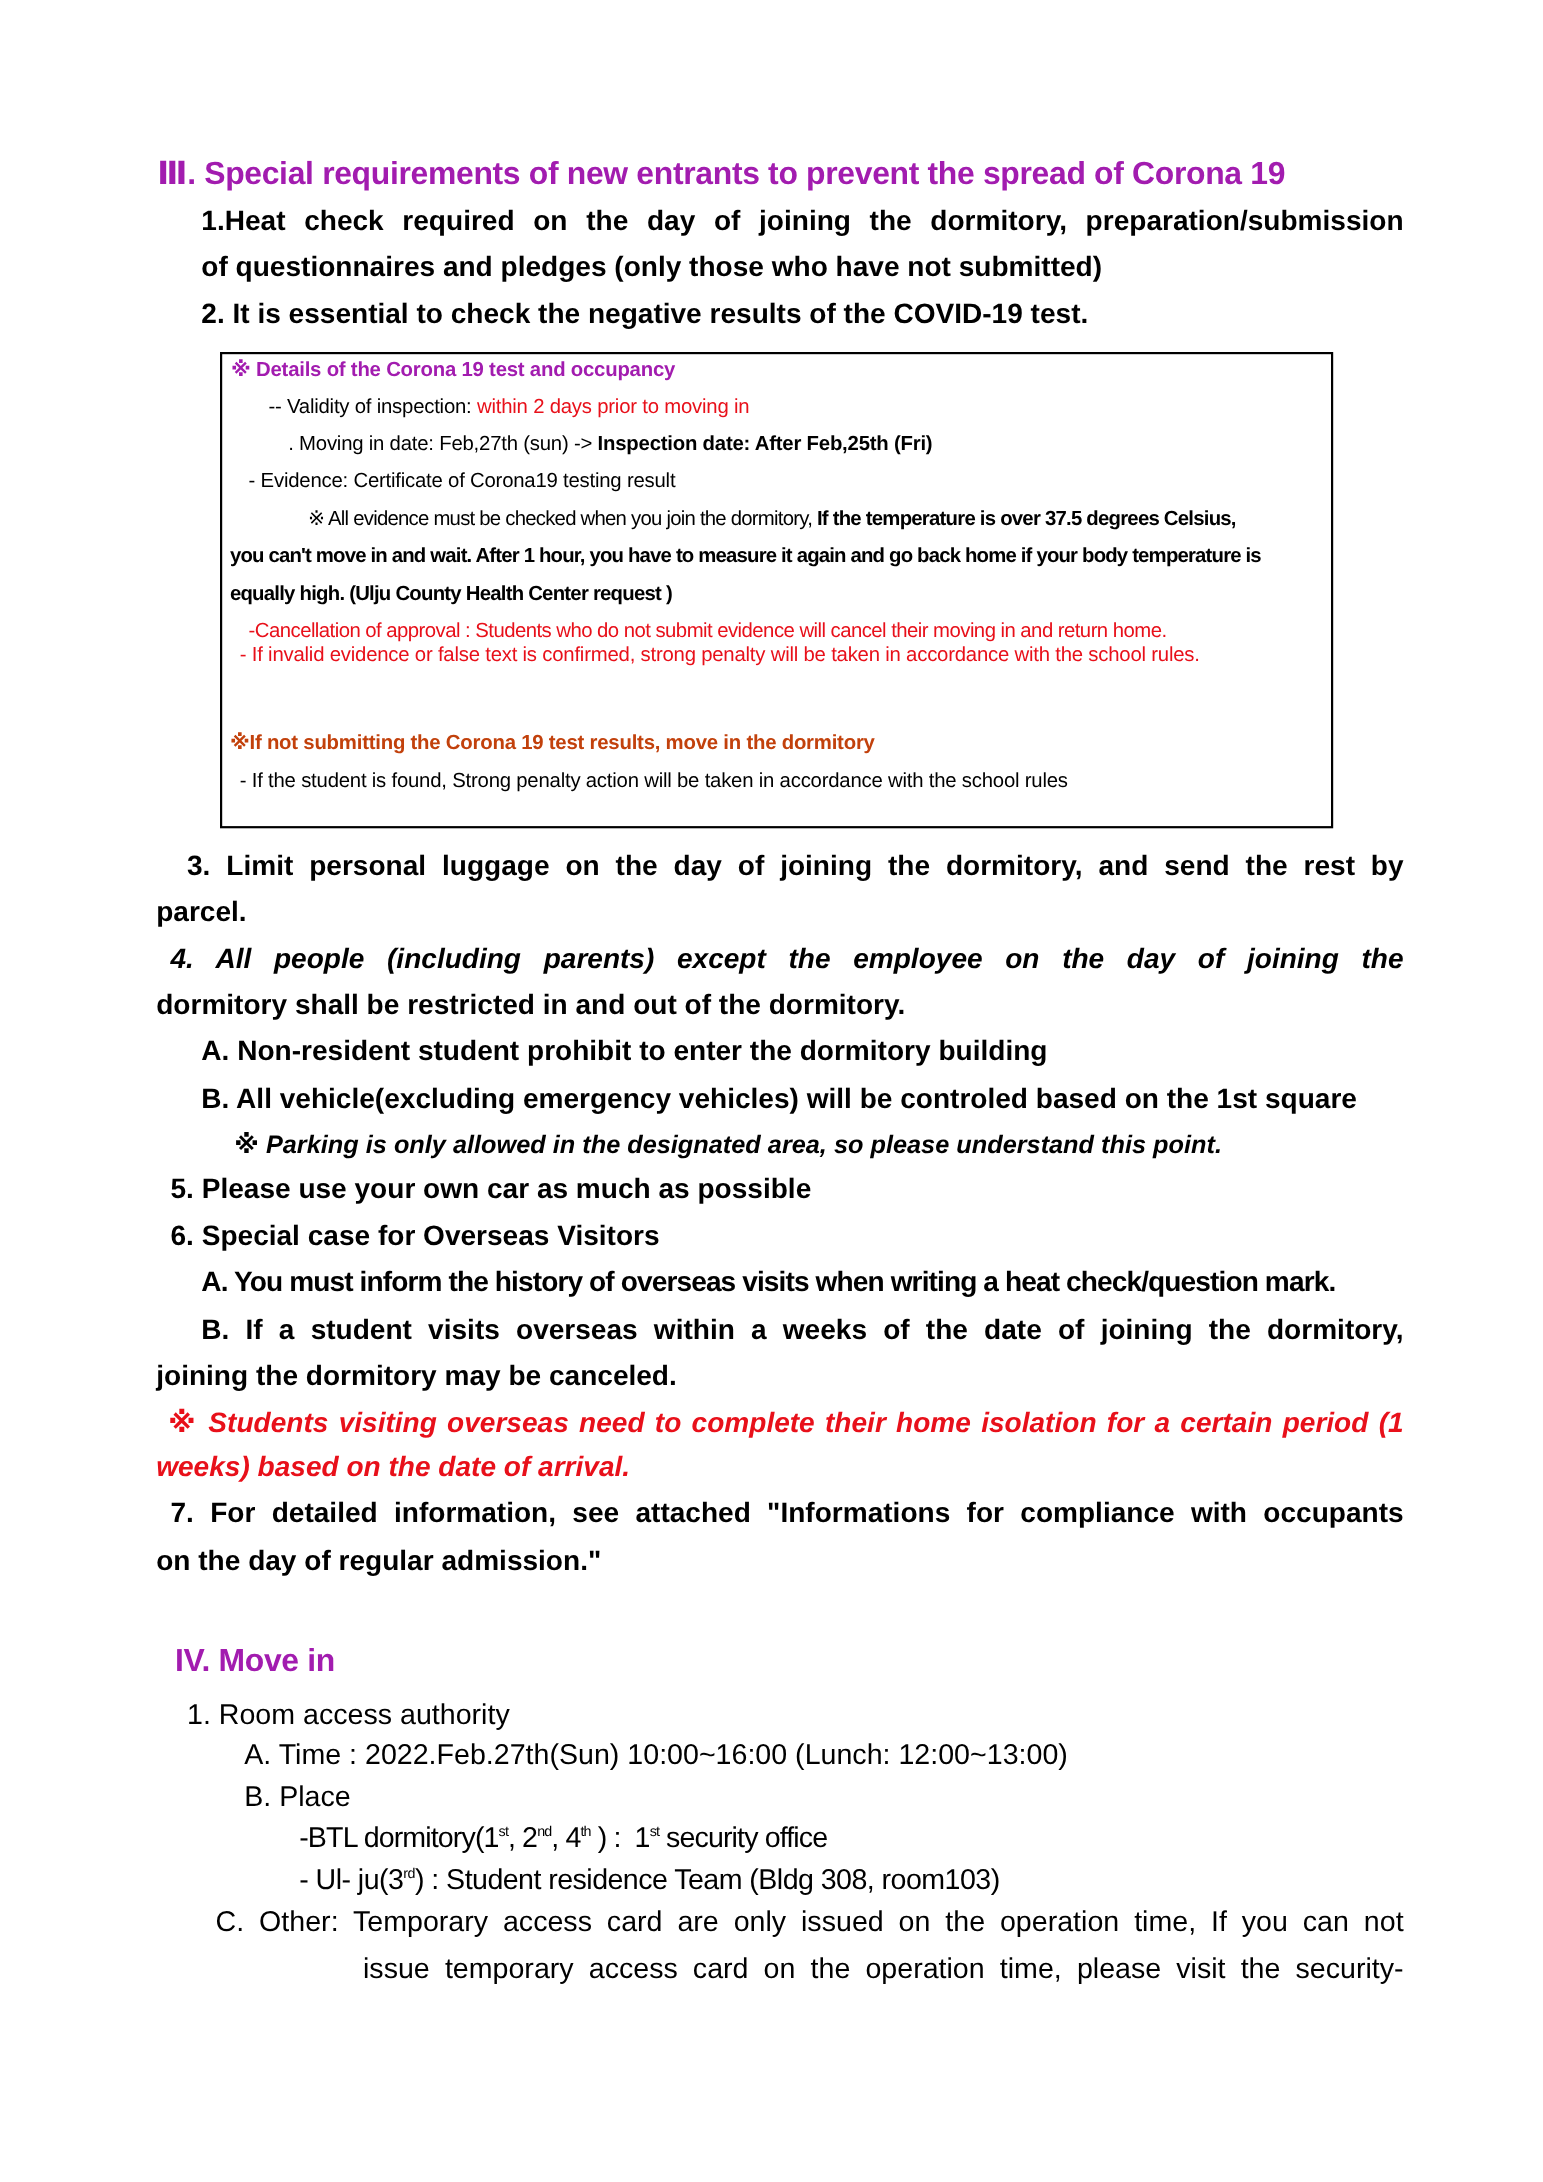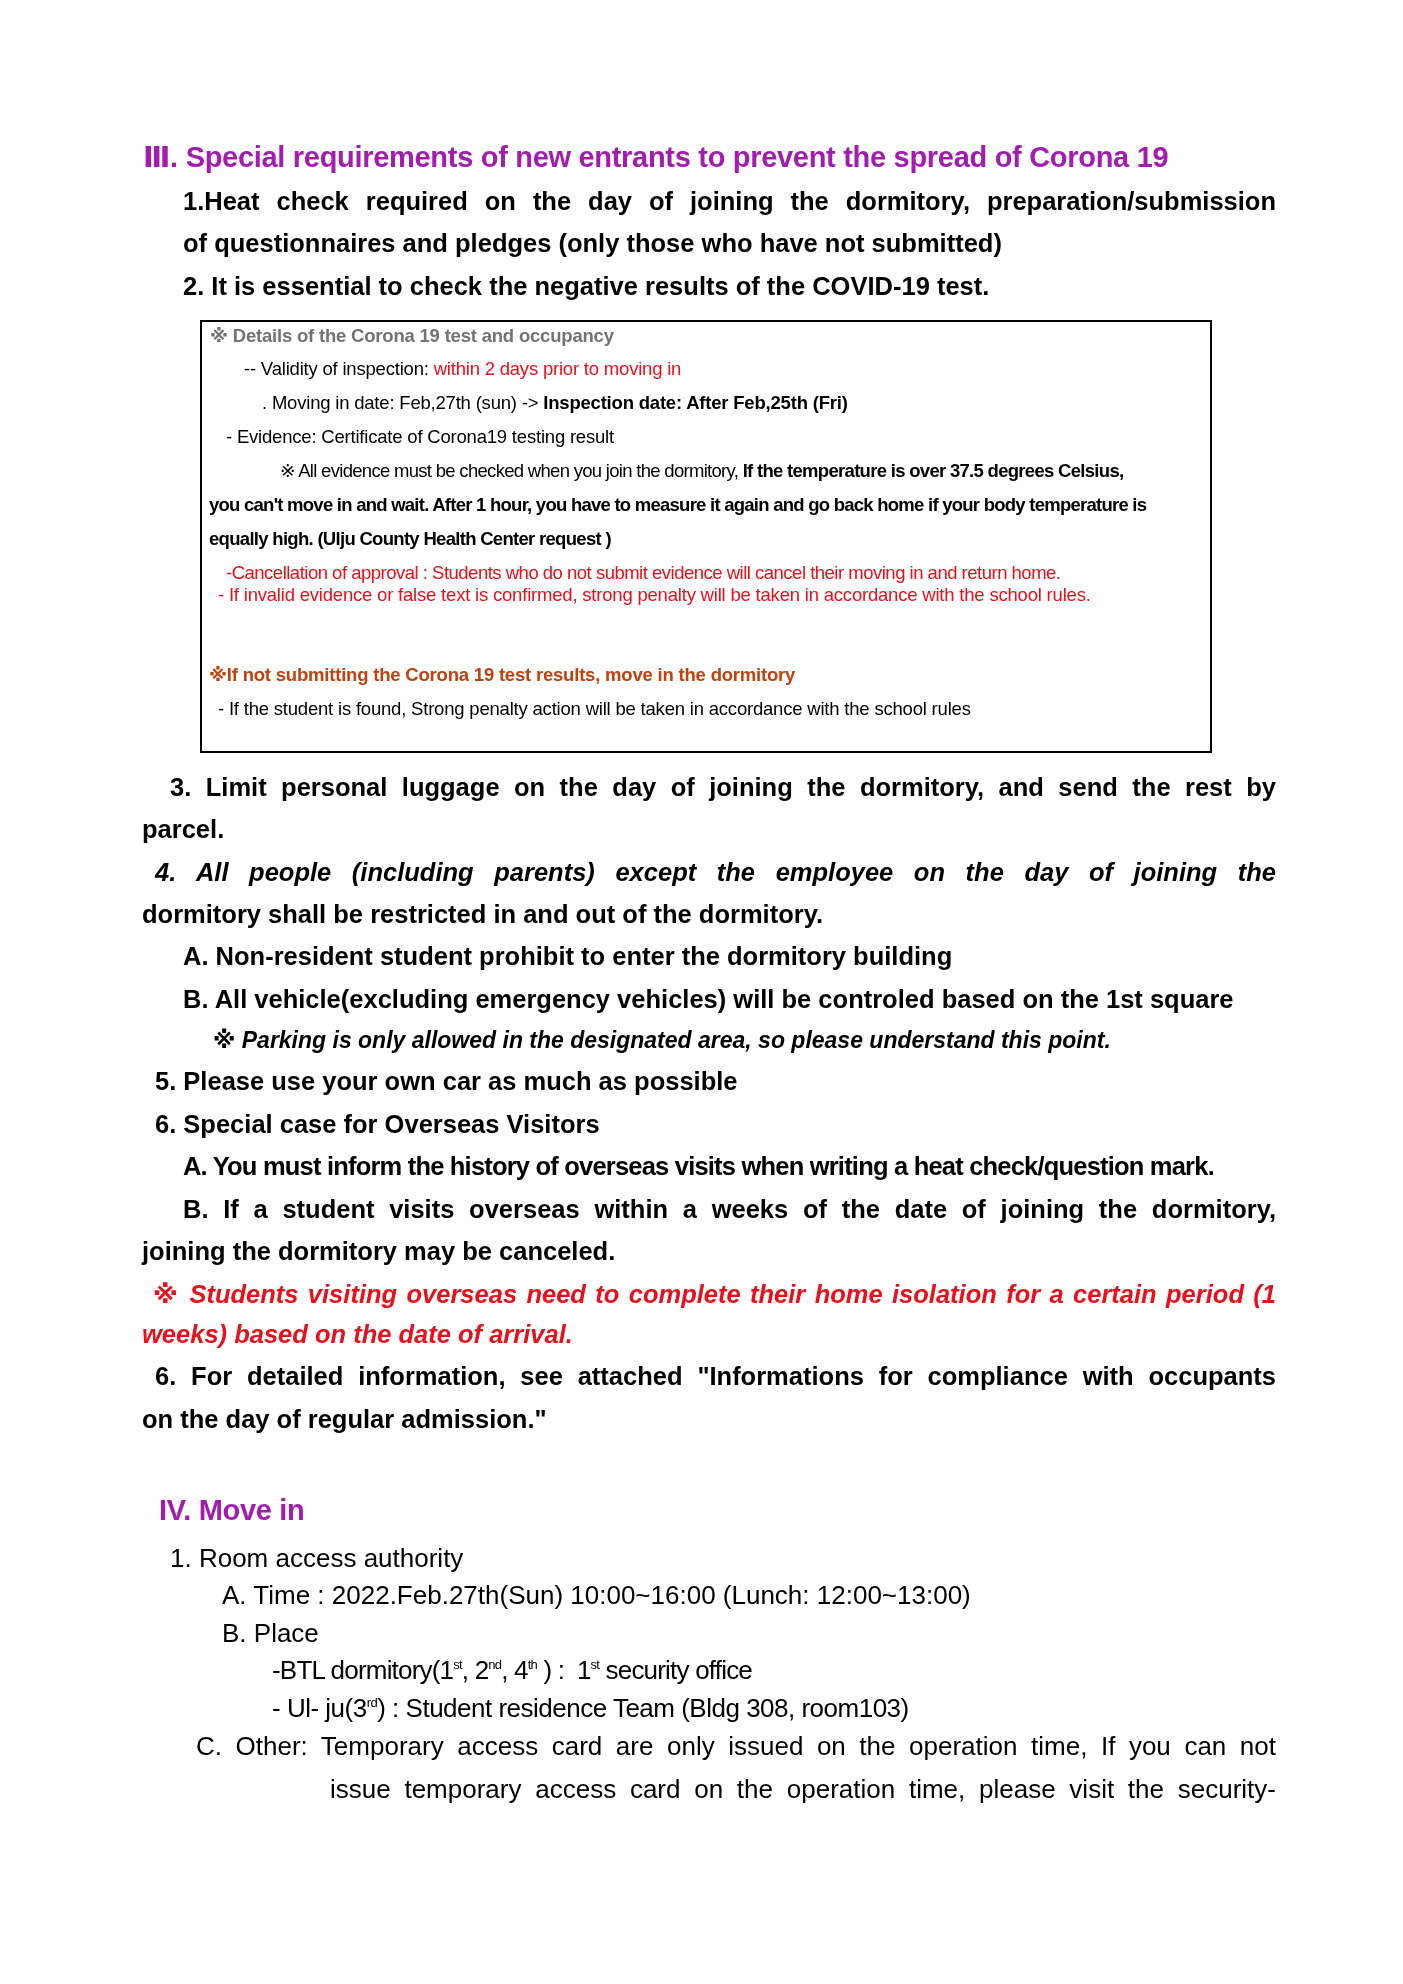--- a/index.html
+++ b/index.html
@@ -3,21 +3,21 @@
 <meta charset="utf-8">
 <style>
   html, body { margin:0; padding:0; background:#ffffff; }
   body { width:1403px; height:1984px; position:relative; overflow:hidden;
          font-family:"Liberation Sans", "DejaVu Sans", sans-serif; color:#000; }
   .ln { position:absolute; white-space:nowrap; }
   .h-blue { color:#a21caf; font-weight:bold; font-size:29px; letter-spacing:-0.3px; }
   .b { font-weight:bold; font-size:25.5px; }
   .just { text-align:justify; text-align-last:justify; white-space:normal; }
   .red { color:#e8101a; }
-  .blue { color:#737373; }
+  .blue { color:#a21caf; }
   .lblue { color:#c2410c; }
   .box { position:absolute; left:200px; top:320px; width:1012px; height:433px;
          border:2px solid #000; box-sizing:border-box; }
   .bx { position:absolute; white-space:nowrap; font-size:18.5px; letter-spacing:-0.2px; }
   .bxb { font-weight:bold; }
   .it { font-style:italic; }
   .reg { font-weight:normal; font-size:26px; }
   sup { font-size:13px; vertical-align:super; line-height:0; }
 </style>
 </head>
@@ -55,21 +55,21 @@
 <div class="ln b" style="left:183px;top:942px;">A. Non-resident student prohibit to enter the dormitory building</div>
 <div class="ln b" style="left:183px;top:985px;">B. All vehicle(excluding emergency vehicles) will be controled based on the 1st square</div>
 <div class="ln b it" style="left:213px;top:1027px;font-size:23px;">※ Parking is only allowed in the designated area, so please understand this point.</div>
 <div class="ln b" style="left:155px;top:1067px;">5. Please use your own car as much as possible</div>
 <div class="ln b" style="left:155px;top:1110px;">6. Special case for Overseas Visitors</div>
 <div class="ln b" style="left:183px;top:1152px;letter-spacing:-0.8px;">A. You must inform the history of overseas visits when writing a heat check/question mark.</div>
 <div class="ln b just" style="left:183px;top:1195px;width:1093px;">B. If a student visits overseas within a weeks of the date of joining the dormitory,</div>
 <div class="ln b" style="left:142px;top:1237px;">joining the dormitory may be canceled.</div>
 <div class="ln b it red just" style="left:153px;top:1279px;width:1123px;">※ Students visiting overseas need to complete their home isolation for a certain period (1</div>
 <div class="ln b it red" style="left:142px;top:1320px;">weeks) based on the date of arrival.</div>
-<div class="ln b just" style="left:155px;top:1362px;width:1121px;">6. For detailed information, see attached "Informations for compliance with occupants</div>
+<div class="ln b just" style="left:155px;top:1362px;width:1121px;">7. For detailed information, see attached "Informations for compliance with occupants</div>
 <div class="ln b" style="left:142px;top:1405px;">on the day of regular admission."</div>
 
 <div class="ln h-blue" style="left:146px;top:1494px;margin-left:13px;">IV. Move in</div>
 <div class="ln reg" style="left:170px;top:1543px;">1. Room access authority</div>
 <div class="ln reg" style="left:222px;top:1580px;">A. Time : 2022.Feb.27th(Sun) 10:00~16:00 (Lunch: 12:00~13:00)</div>
 <div class="ln reg" style="left:222px;top:1618px;">B. Place</div>
 <div class="ln reg" style="left:272px;top:1655px;letter-spacing:-0.8px;">
   <span>-BTL dormitory(1</span><sup>st</sup><span>, 2</span><sup>nd</sup><span>, 4</span><sup>th</sup><span style="white-space:pre;"> ) :  1</span><sup>st</sup><span> security office</span>
 </div>
 <div class="ln reg" style="left:272px;top:1693px;letter-spacing:-0.5px;">

